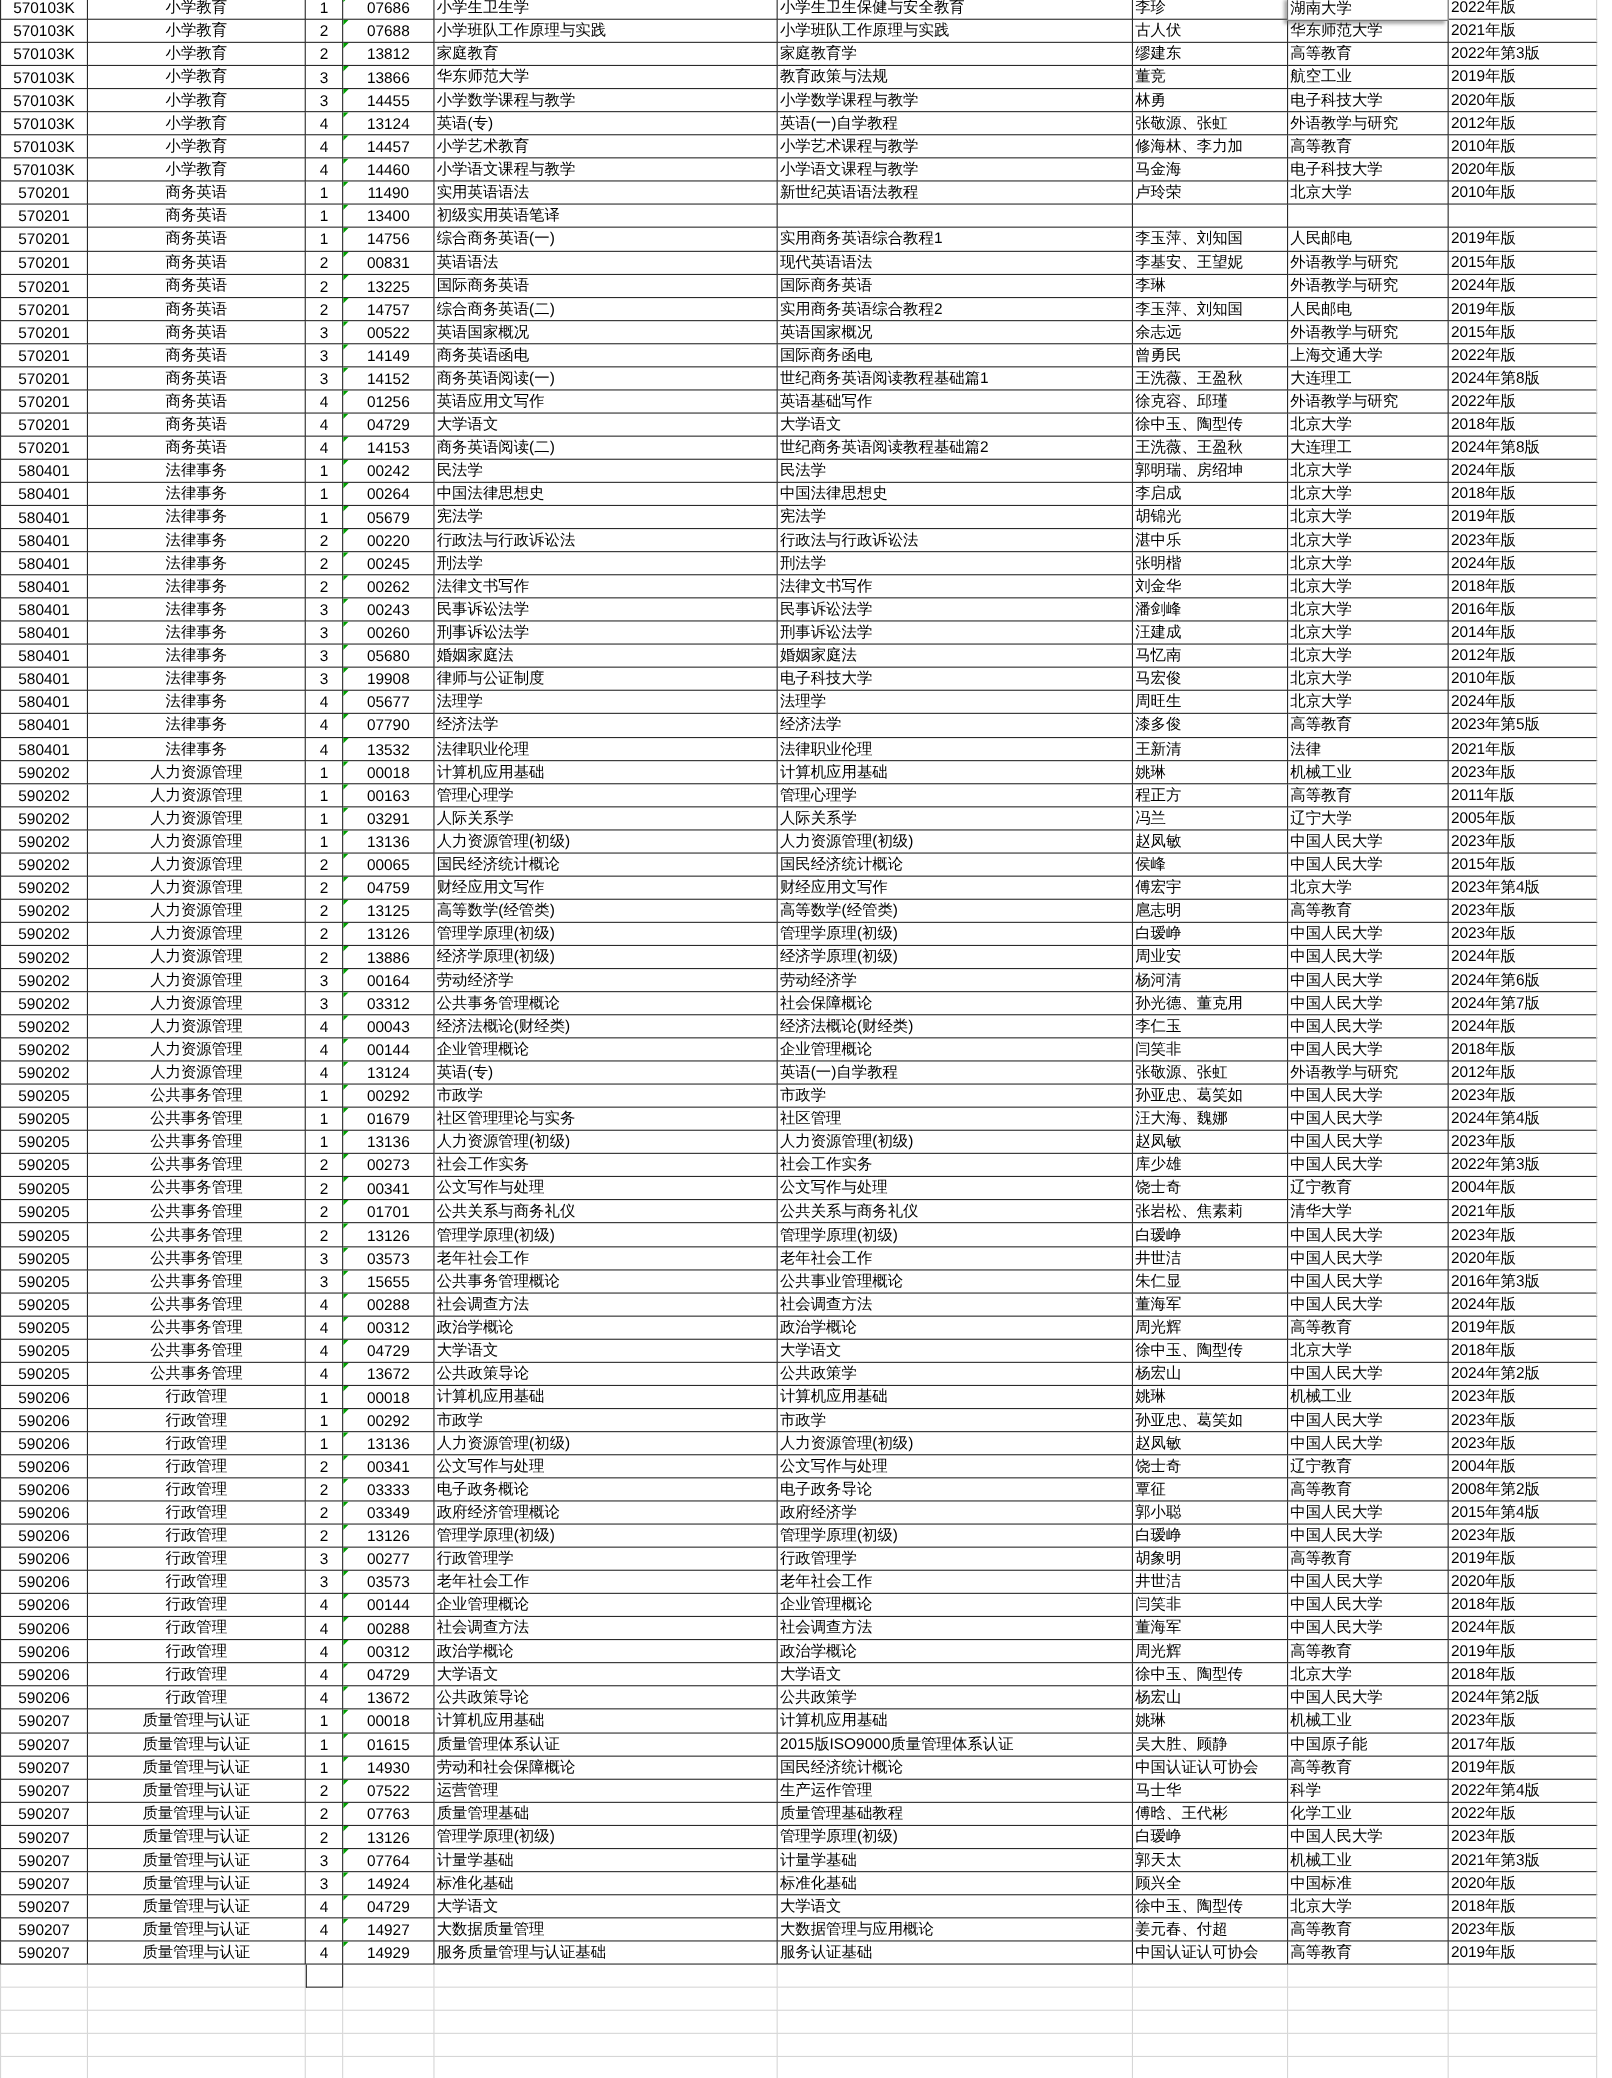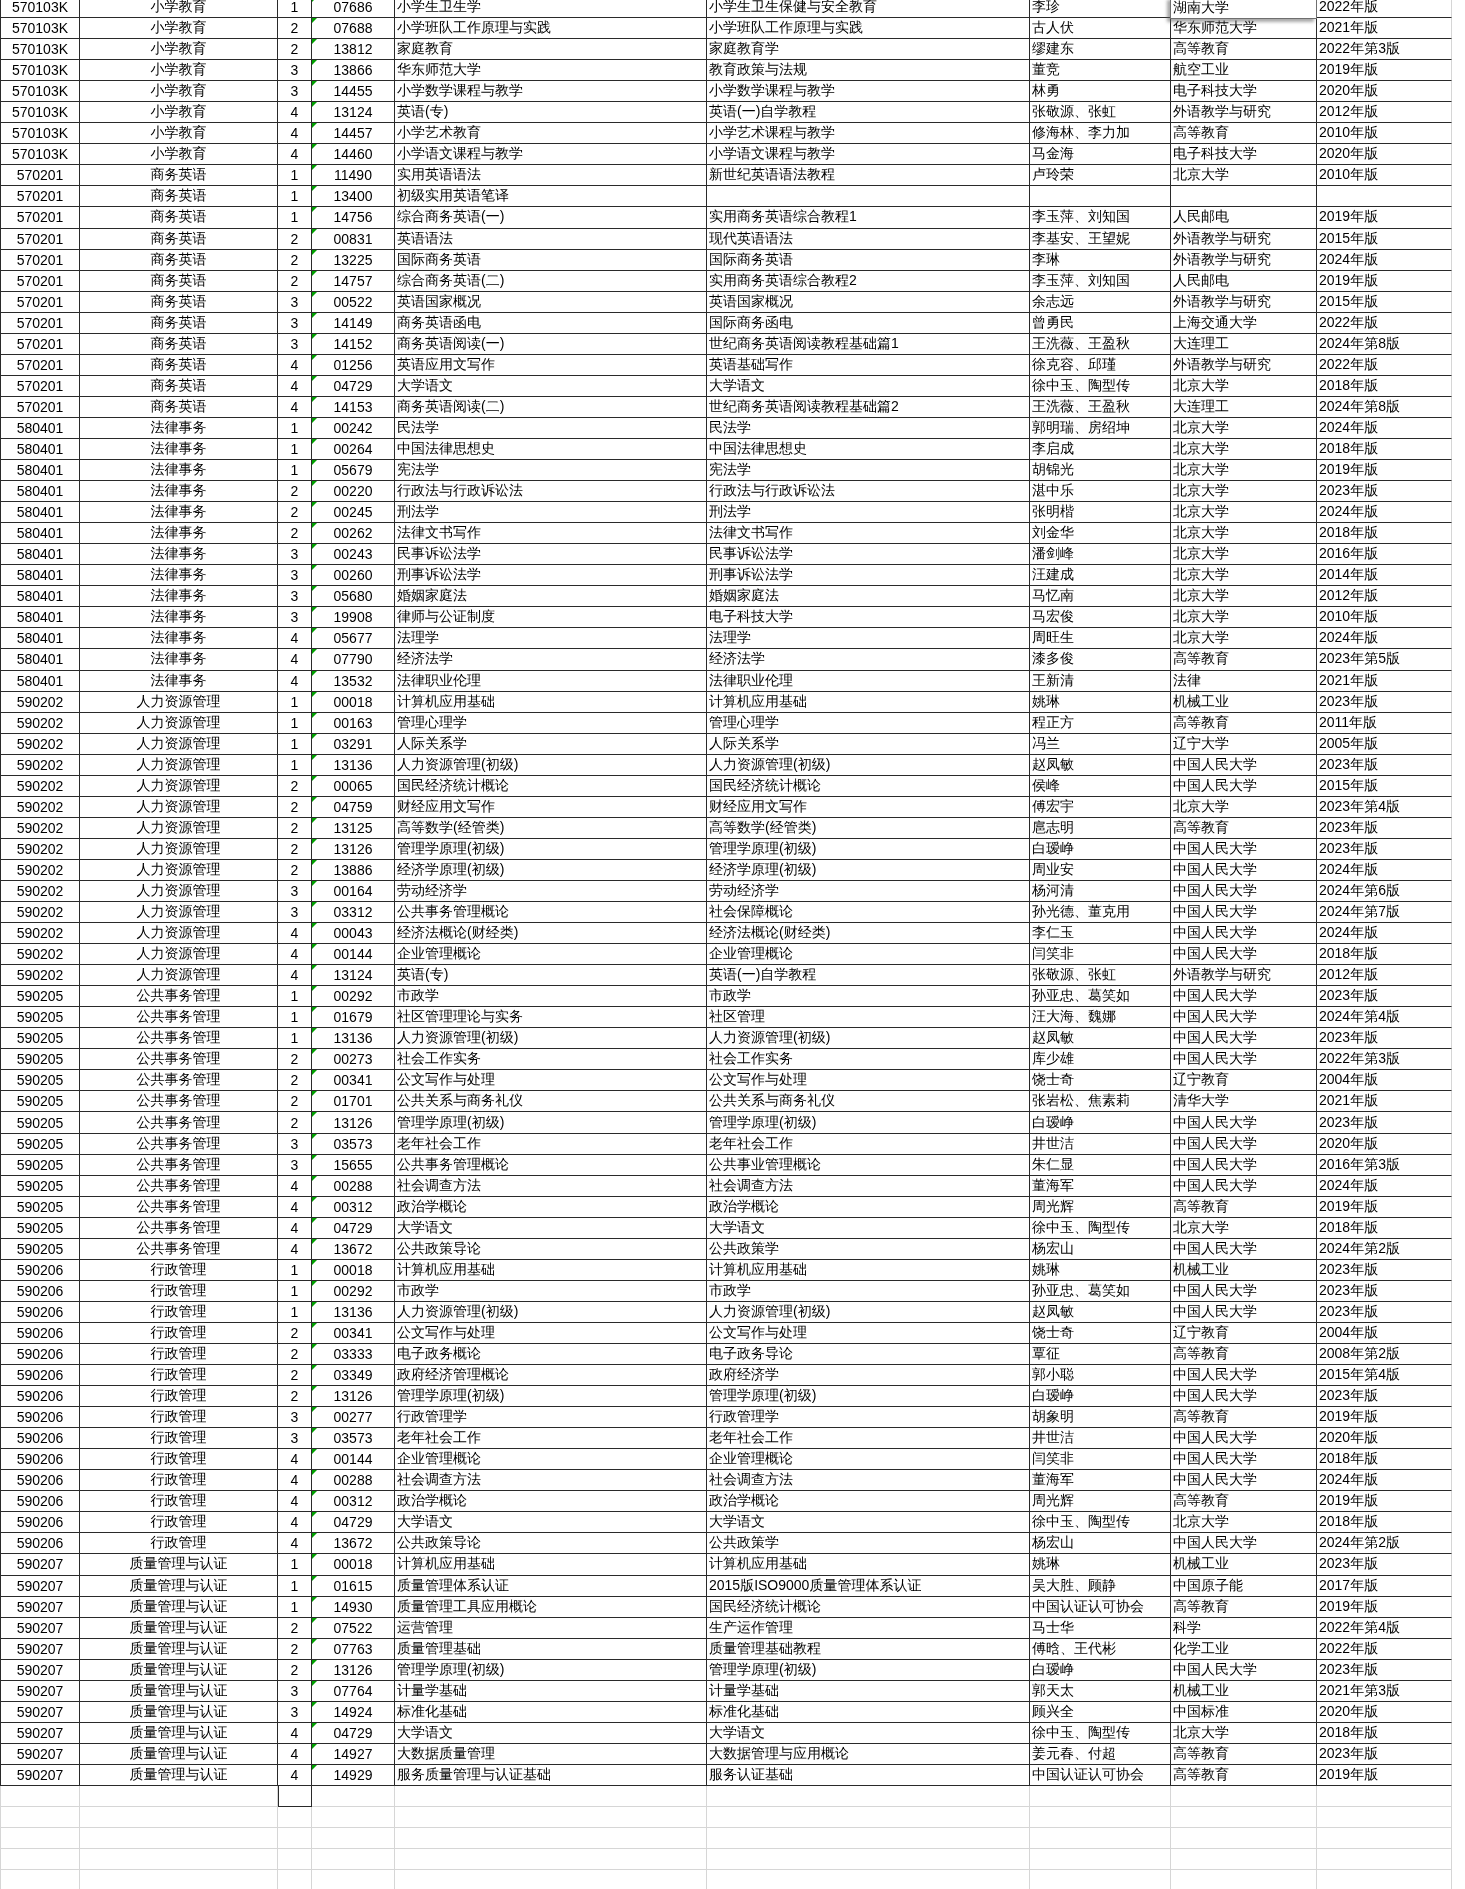--- a/index.html
+++ b/index.html
@@ -2359,21 +2359,21 @@
         <span>质量管理与认证</span>
       </div>
       <div class="c c2">
         <span>1</span>
       </div>
       <div class="c c3">
         <span class="tri"></span>
         <span>14930</span>
       </div>
       <div class="c c4">
-        <span>质量管理工具应用概论</span>
+        <span>劳动和社会保障概论</span>
       </div>
       <div class="c c5">
         <span>国民经济统计概论</span>
       </div>
       <div class="c c6">
         <span>中国认证认可协会</span>
       </div>
       <div class="c c7">
         <span>高等教育</span>
       </div>

